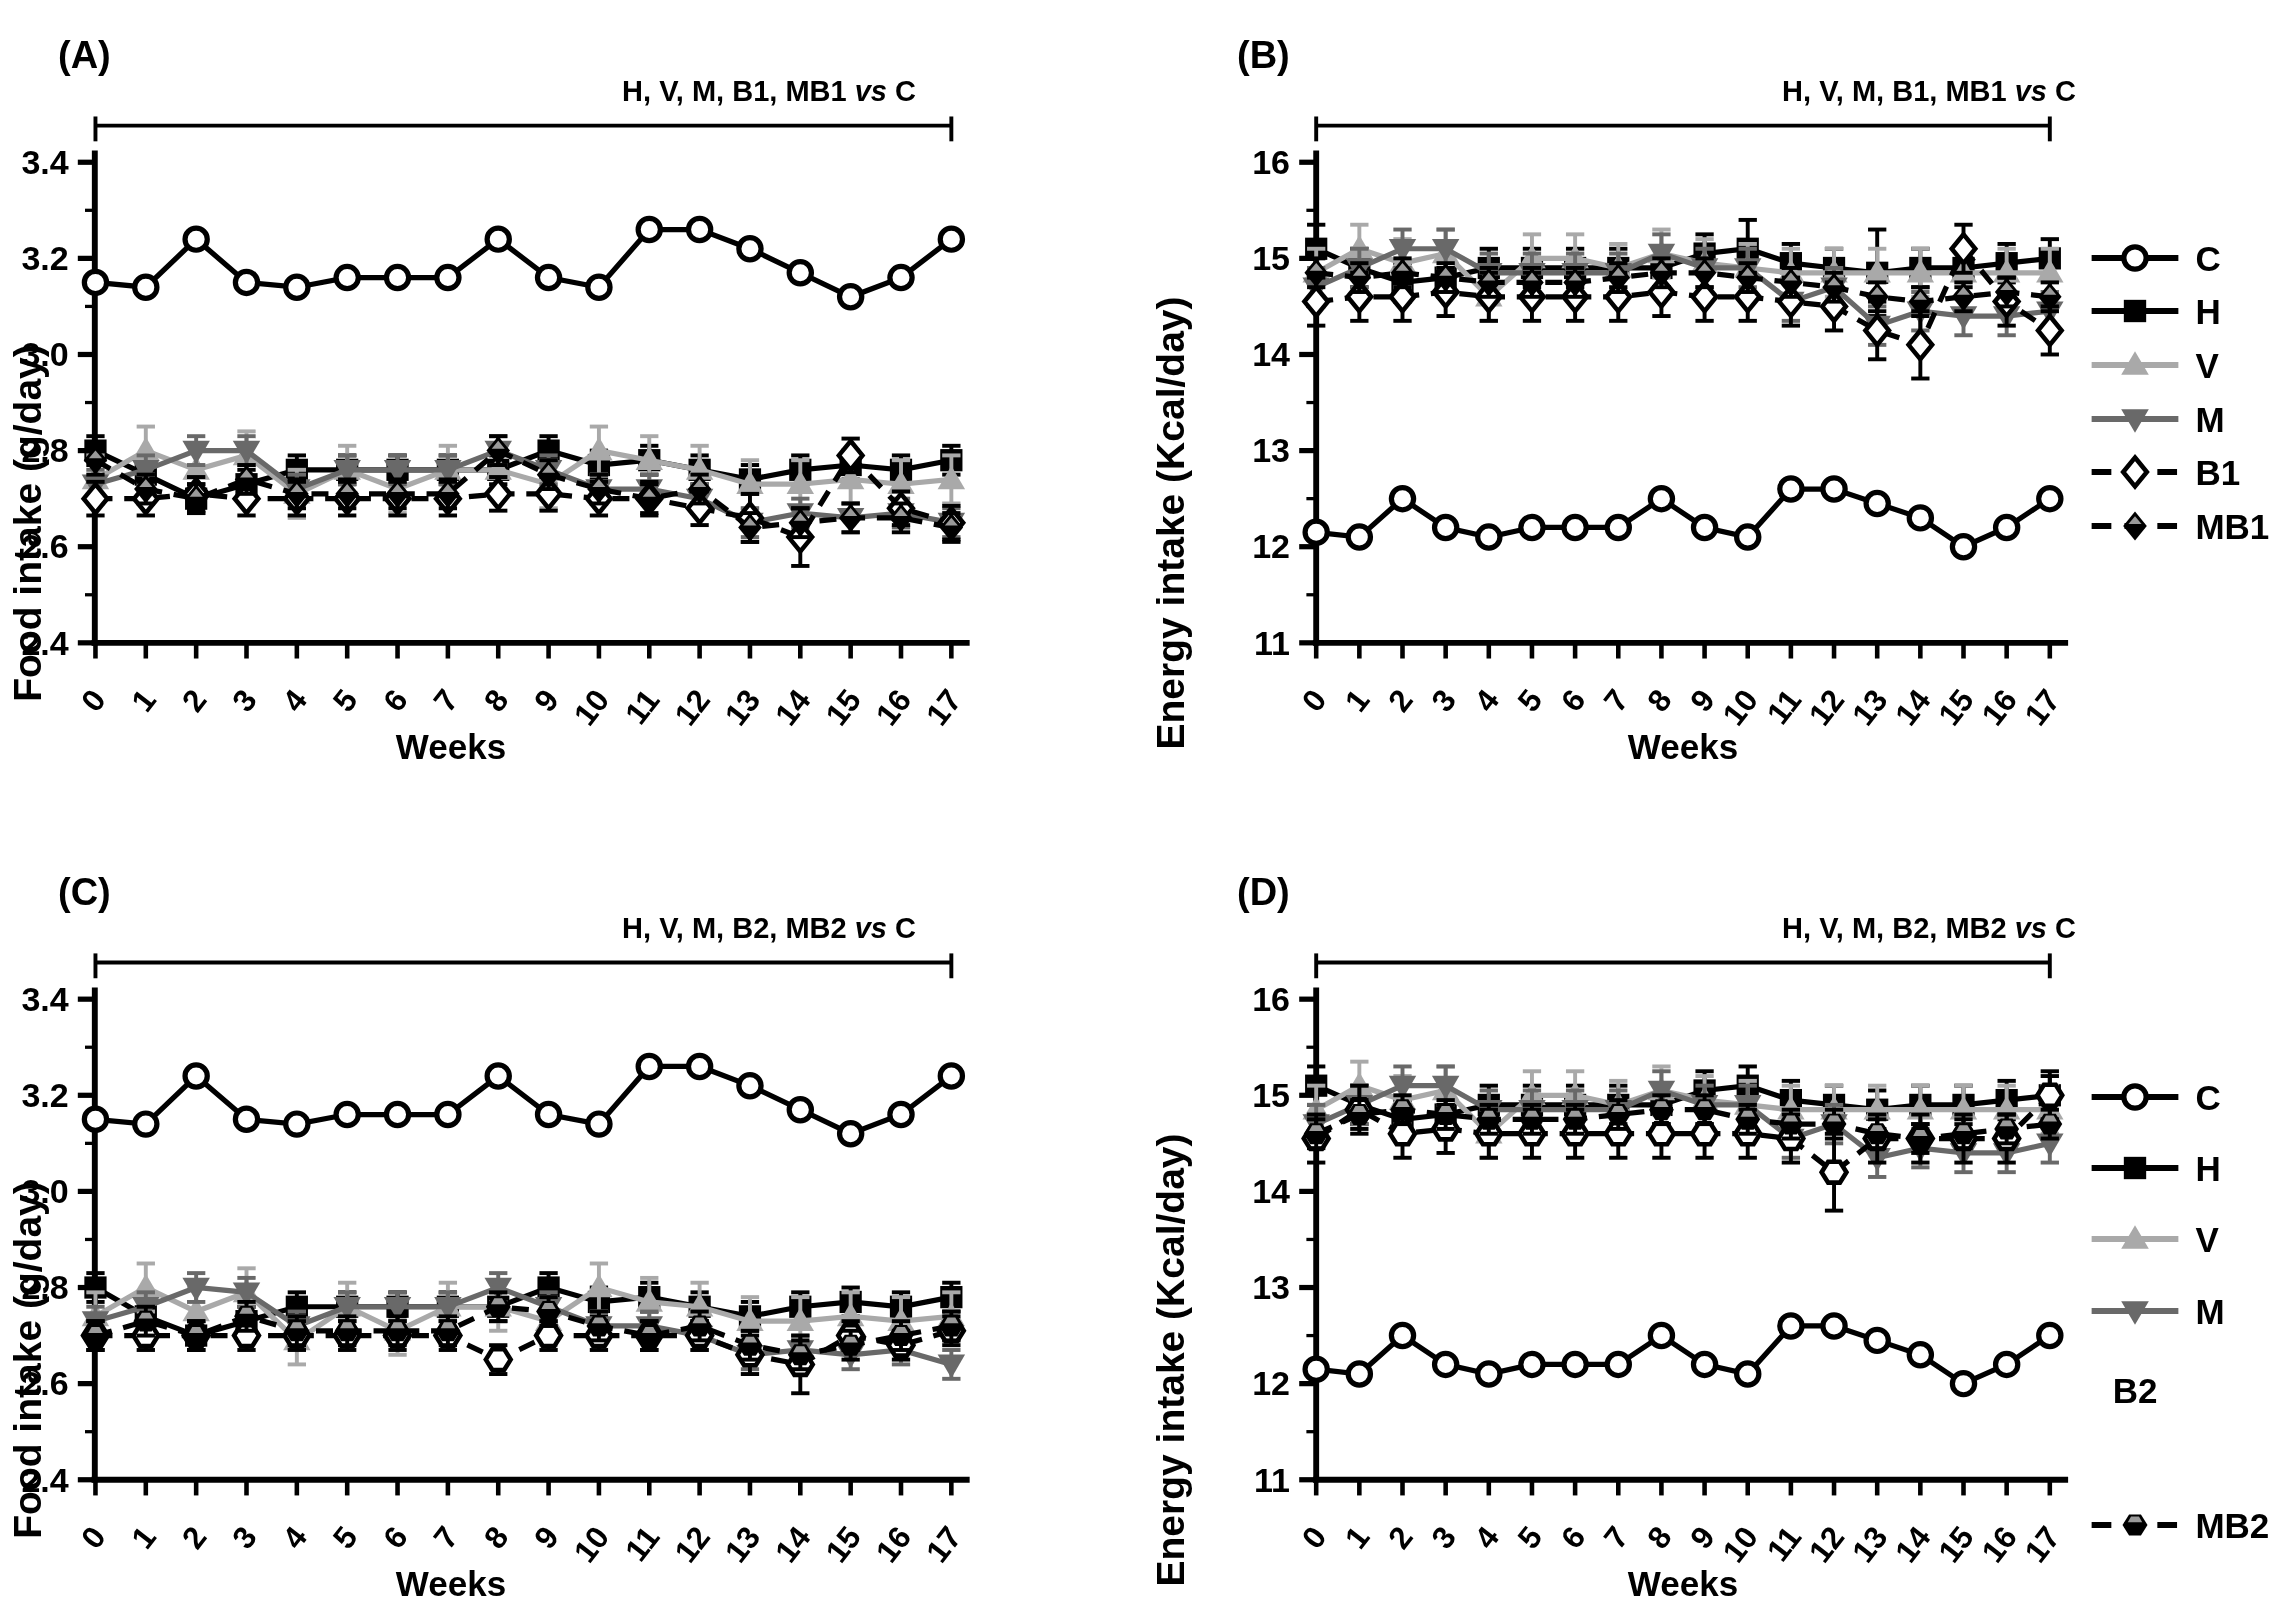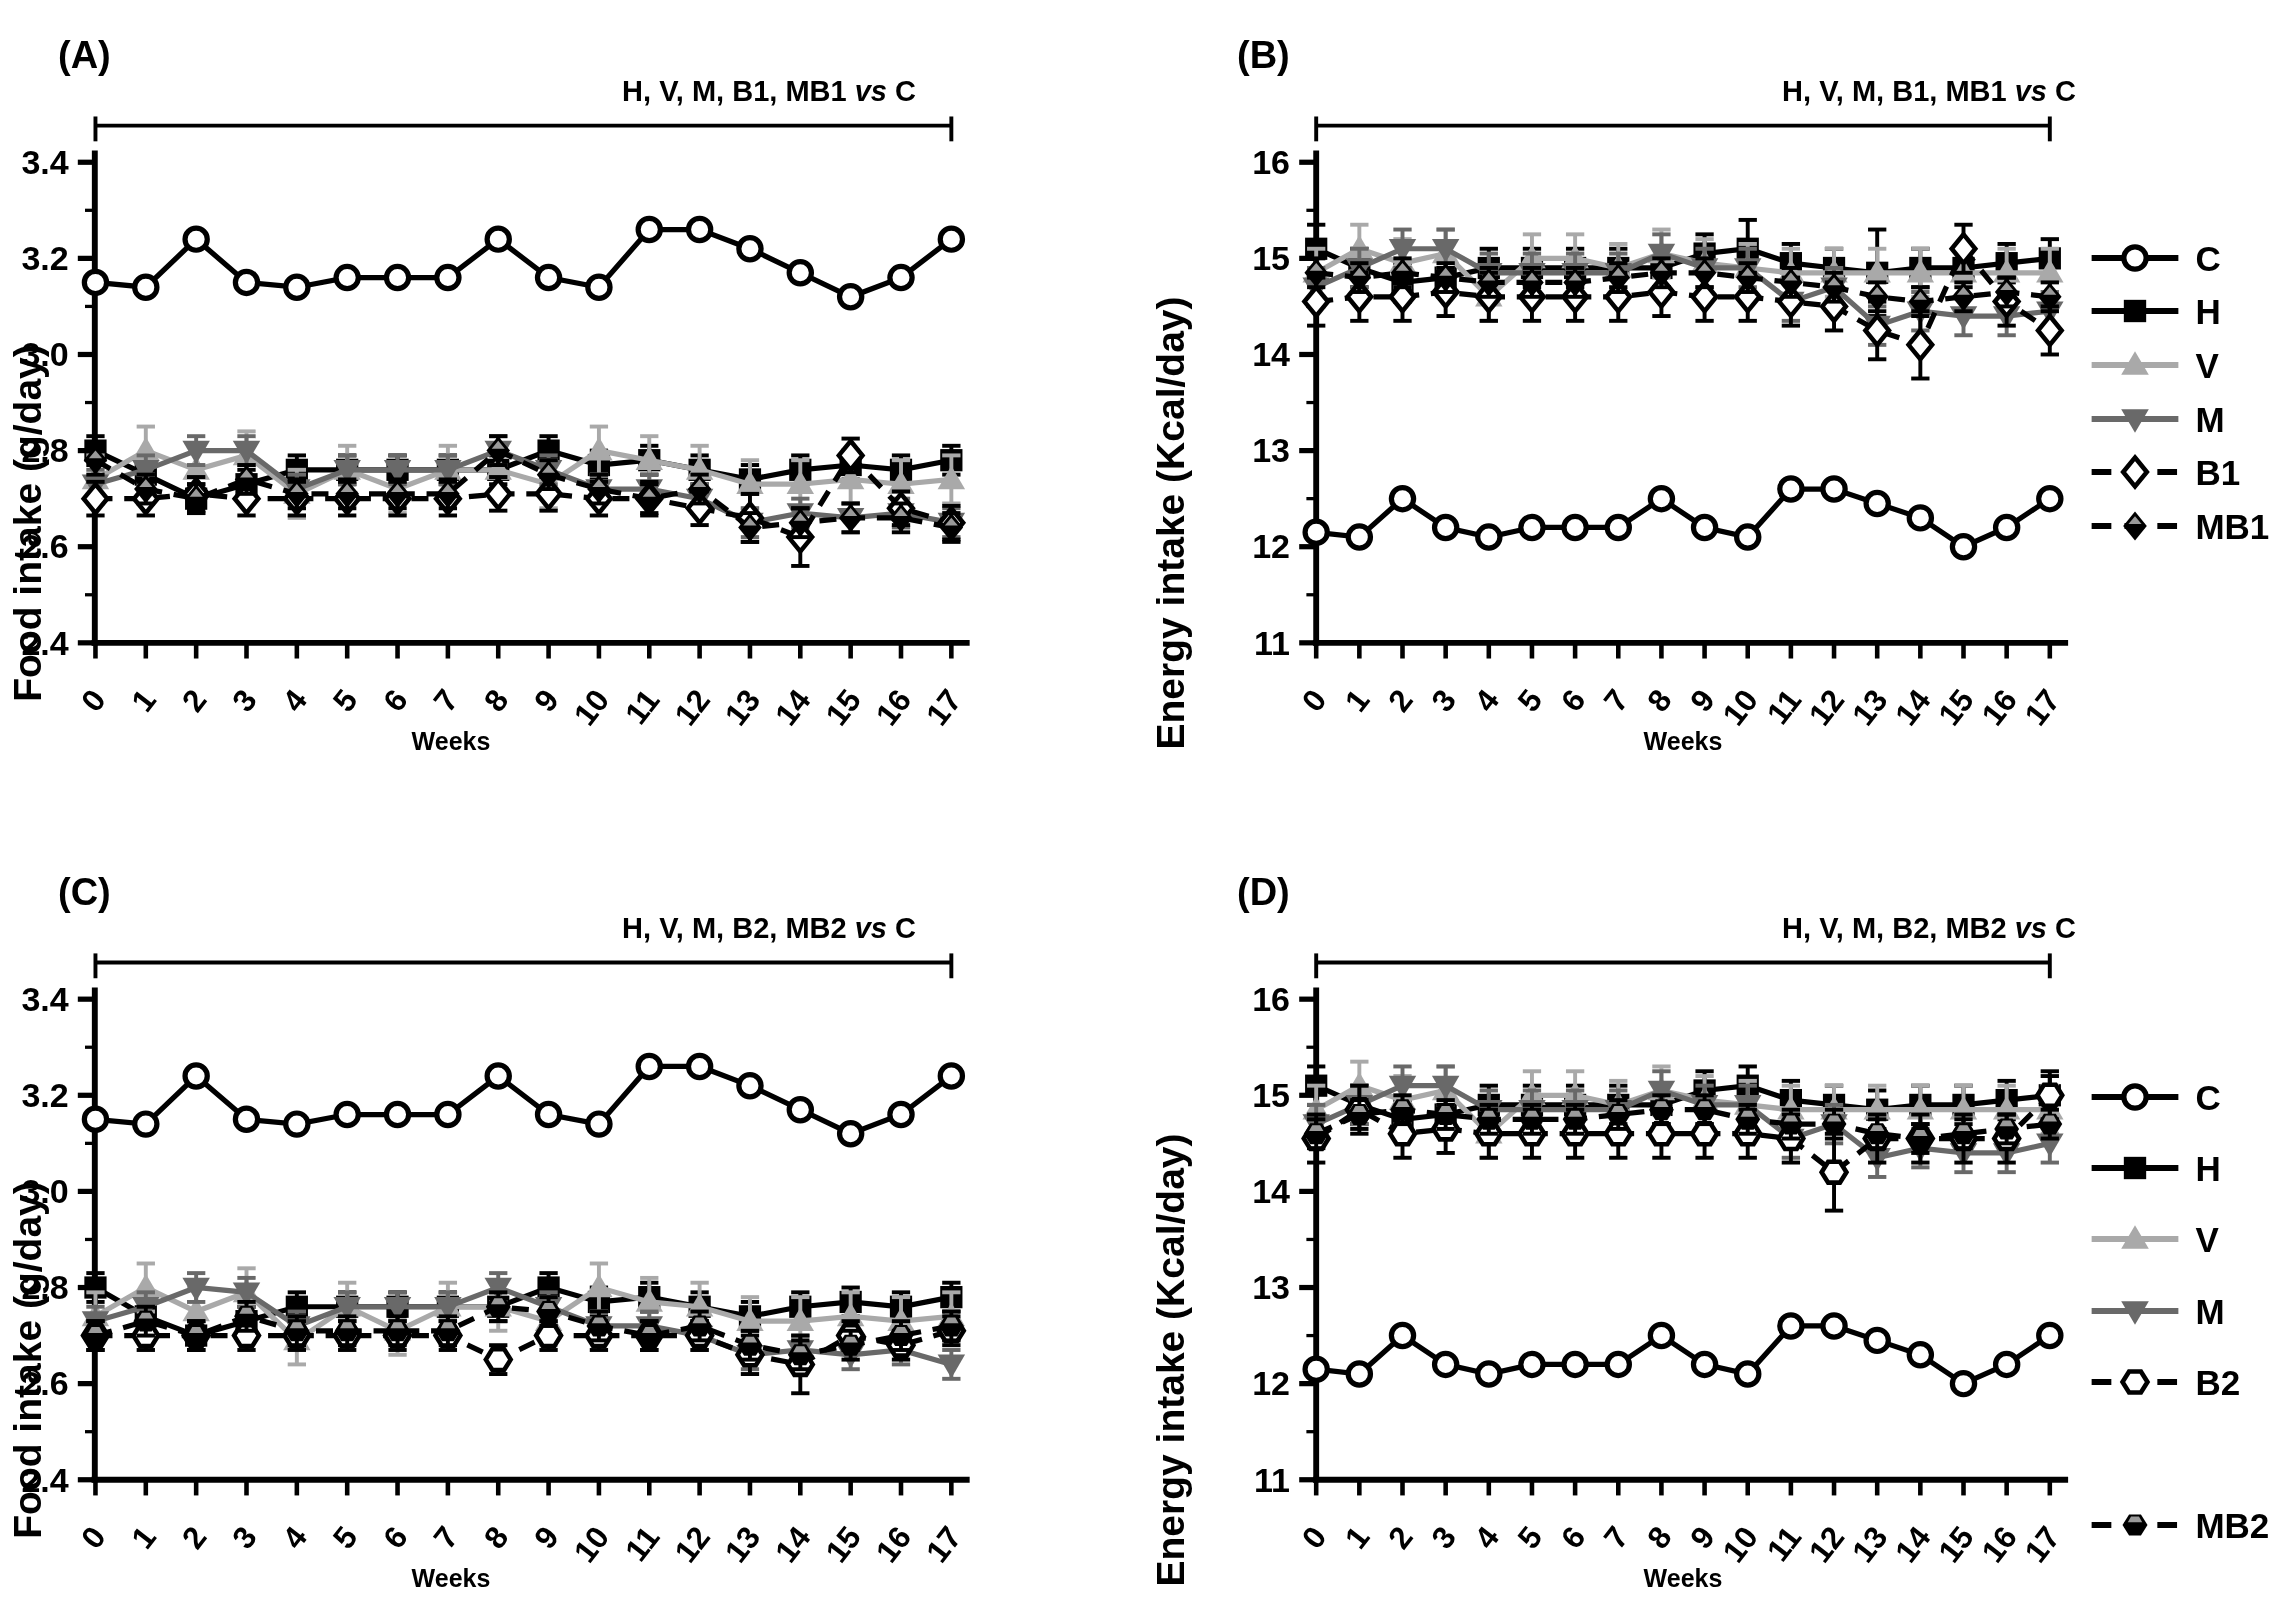--- a/index.html
+++ b/index.html
@@ -10,21 +10,21 @@
   #plA{left:58px;top:34px;}  #plB{left:1237px;top:34px;}
   #plC{left:58px;top:871px;} #plD{left:1237px;top:871px;}
   .header{position:absolute;width:785px;text-align:right;font-size:29px;font-weight:bold;white-space:nowrap;}
   #hdrA{left:131px;top:75px;} #hdrB{left:1291px;top:75px;}
   #hdrC{left:131px;top:912px;} #hdrD{left:1291px;top:912px;}
   .vs{font-style:italic;}
   .axis-title{position:absolute;font-size:39px;font-weight:bold;white-space:nowrap;
               transform:translate(-50%,-50%) rotate(-90deg);}
   #ylA{left:27.5px;top:523px;}  #ylB{left:1171px;top:523px;}
   #ylC{left:27.5px;top:1360px;} #ylD{left:1171px;top:1360px;}
-  .x-title{position:absolute;font-size:25px;font-weight:bold;transform:translateX(-50%);white-space:nowrap;}
+  .x-title{position:absolute;font-size:35px;font-weight:bold;transform:translateX(-50%);white-space:nowrap;}
   #xlA{left:451px;top:727px;} #xlB{left:1683px;top:727px;}
   #xlC{left:451px;top:1564px;} #xlD{left:1683px;top:1564px;}
   .legend{position:absolute;left:0;top:0;}
   .legend-row{position:absolute;display:flex;align-items:center;gap:14.4px;height:46px;}
   .legend-label{font-size:35px;font-weight:bold;line-height:1;}
   svg text.yt{font-family:"Liberation Sans",sans-serif;font-size:52px;font-weight:bold;fill:#000;}
   svg text.xt{font-family:"Liberation Sans",sans-serif;font-size:48px;font-weight:bold;fill:#000;}
 </style>
 </head>
 <body>
@@ -2248,21 +2248,21 @@
         </svg>
         <span class="legend-label">V</span>
       </div>
       <div class="legend-row" style="left: 2089px; top: 1288px;">
         <svg width="92" height="46" viewBox="0 0 140 70">
           <line x1="4" y1="35" x2="136" y2="35" stroke="#696969" stroke-width="9"></line>
           <polygon points="70,56 91,20 49,20" fill="#696969"></polygon>
         </svg>
         <span class="legend-label">M</span>
       </div>
-      <div class="legend-row" style="left: 2089px; top: 1359px;">
+      <div class="legend-row" style="left: 2089px; top: 1359px; flex-direction: column;">
         <svg width="92" height="46" viewBox="0 0 140 70">
           <line x1="4" y1="35" x2="136" y2="35" stroke="#000000" stroke-width="9" stroke-dasharray="30 20"></line>
           <polygon points="51,35 61,19 79,19 89,35 79,51 61,51" fill="#fff" stroke="#000" stroke-width="7"></polygon>
         </svg>
         <span class="legend-label">B2</span>
       </div>
       <div class="legend-row" style="left: 2089px; top: 1502px;">
         <svg width="92" height="46" viewBox="0 0 140 70">
           <line x1="4" y1="35" x2="136" y2="35" stroke="#000000" stroke-width="9" stroke-dasharray="30 20"></line>
           <polygon points="51,35 61,19 79,19 89,35 79,51 61,51" fill="#000"></polygon>

